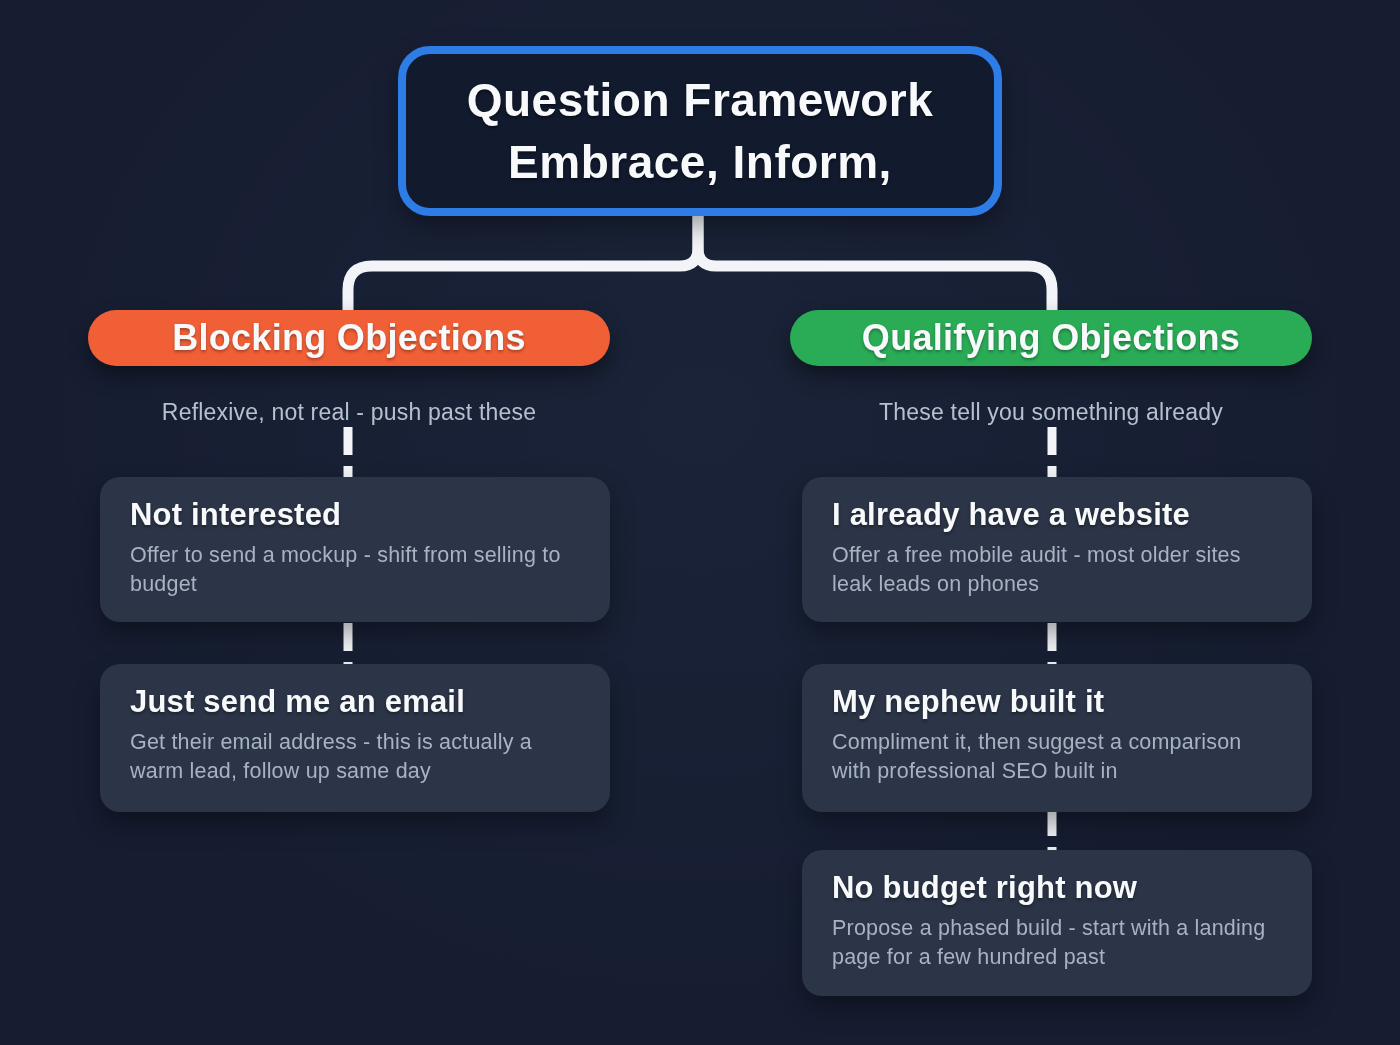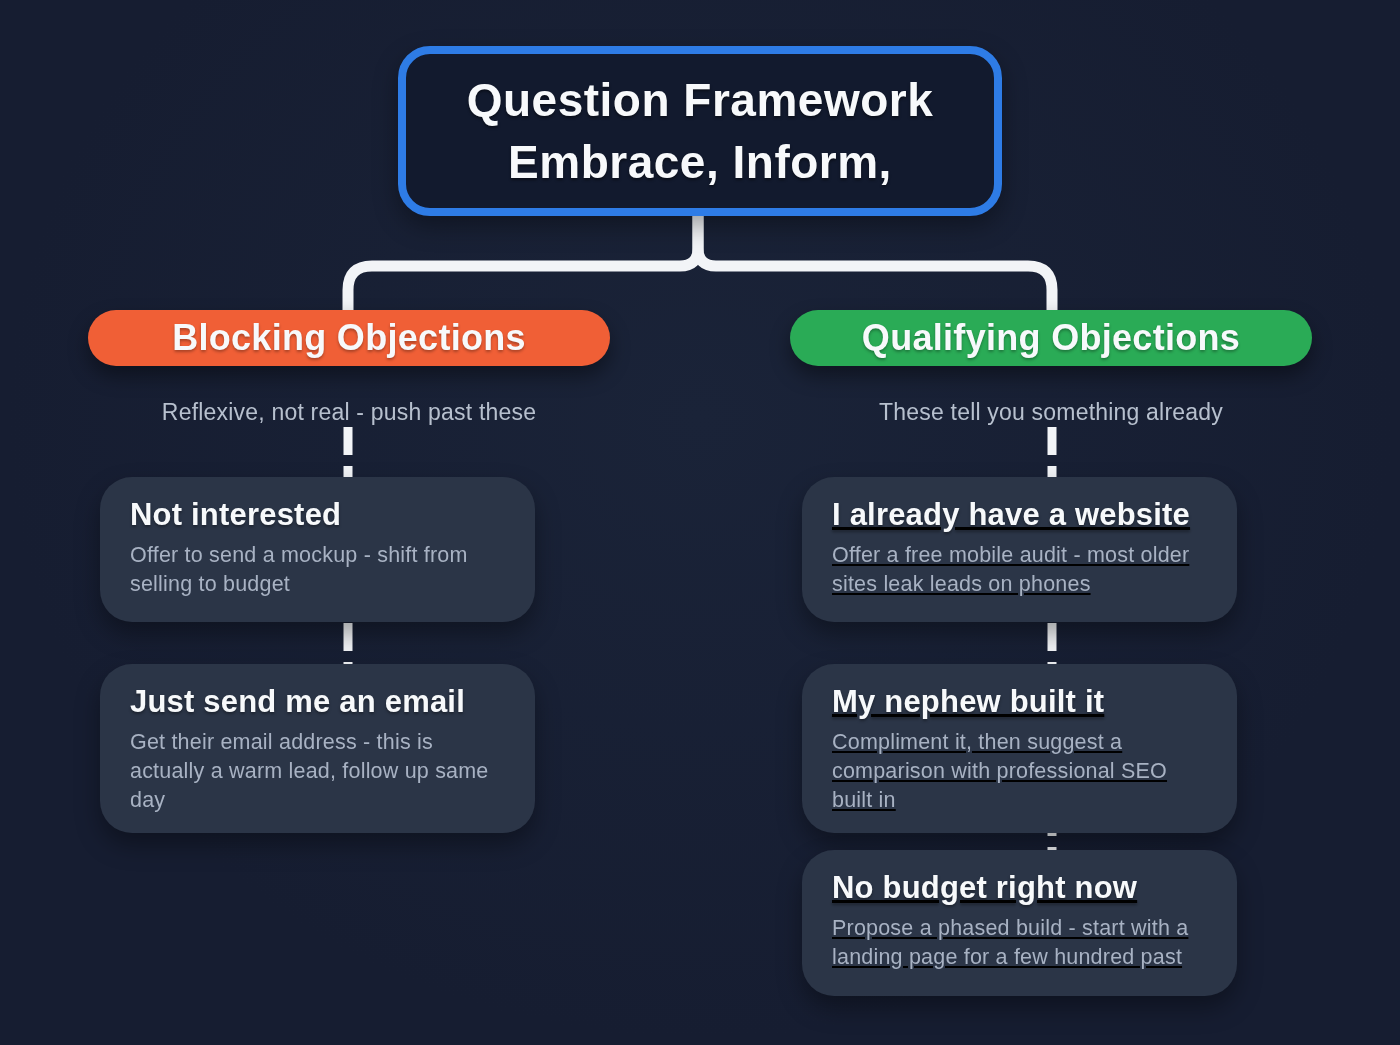--- a/index.html
+++ b/index.html
@@ -69,40 +69,40 @@
     width: 522px;
     text-align: center;
     color: var(--subtitle-text, #b7c0ce);
     font-size: 23px;
     letter-spacing: 0.2px;
   }
   .subtitle-left  { left: 88px; }
   .subtitle-right { left: 790px; }
   .card {
     position: absolute;
-    width: 435px;
+    width: 510px;
     box-sizing: border-box;
     background: var(--panel, #2b3547);
-    border-radius: 32px;
+    border-radius: 20px;
     padding: 20px 26px 18px 30px;
     box-shadow: 0 12px 24px rgba(0,0,0,0.35);
   }
   .card::before {
     content: "";
     position: absolute;
     left: -13px; top: 3px; bottom: 3px;
     width: 48px;
     border-radius: 26px;
     background: var(--card-accent, #f05f36);
     z-index: -1;
   }
   .card.accent-orange { --card-accent: var(--accent-orange, #f05f36); }
   .card.accent-green  { --card-accent: var(--accent-green, #2aab56); }
   .col-left  .card { left: 100px; }
-  .col-right .card { left: 802px; text-decoration: underline; }
+  .col-right .card { left: 802px; }
   .card-title {
     color: var(--white-text, #f7f9fb);
     font-size: 31px;
     font-weight: 700;
     letter-spacing: 0.2px;
     margin: 0 0 8px 0;
     text-shadow: 0 2px 3px rgba(0,0,0,0.35);
   }
   .card-body {
     color: var(--body-text, #a8b2c3);

